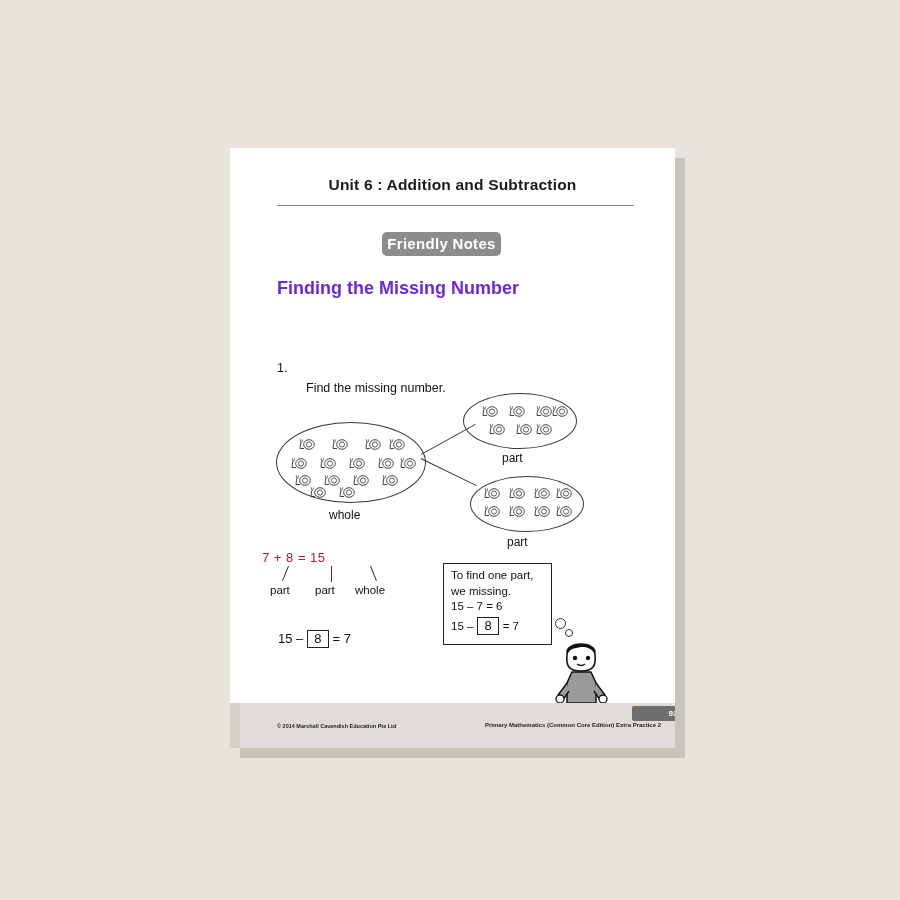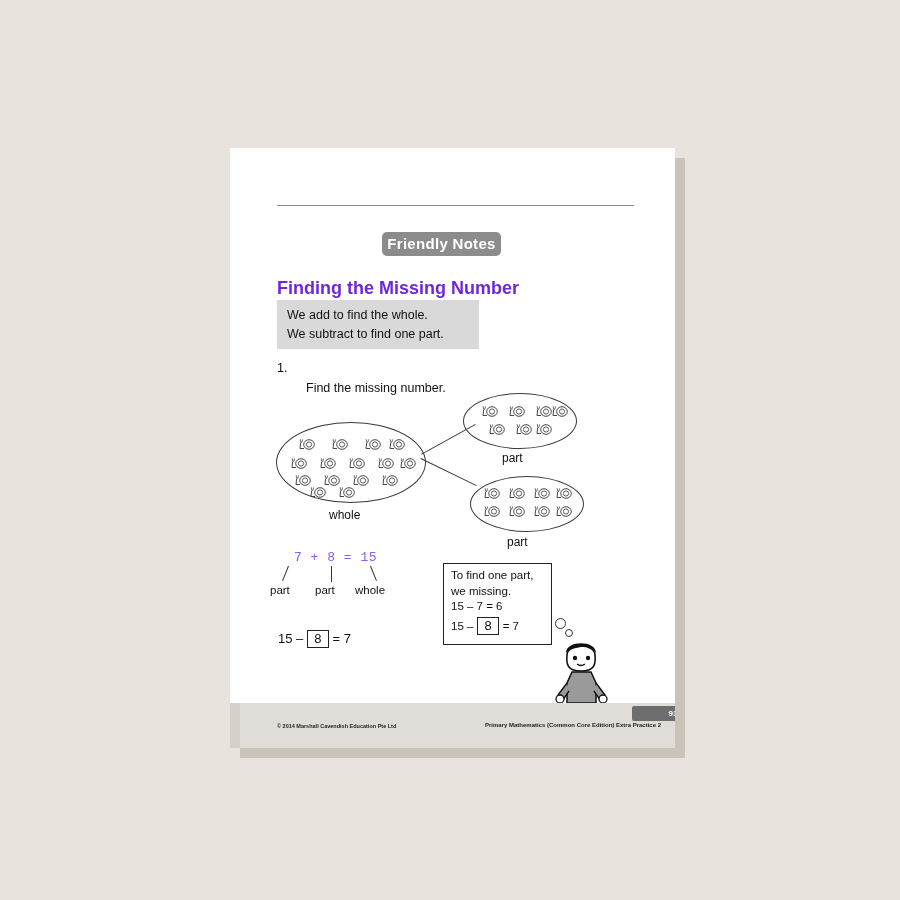--- a/index.html
+++ b/index.html
@@ -169,26 +169,25 @@
   .snail {
     position: absolute;
     width: 17px;
     height: 13px;
   }
   .snail svg { display: block; }
 
   
   .eq-row {
     position: absolute;
-    left: 64px;
+    left: 32px;
     top: 402px;
     font-size: 13px;
-    color: #8b5cf6;
+    color: #b91c1c;
     letter-spacing: 0.5px;
-    font-family: Liberation Mono, monospace;
   }
   .tick {
     position: absolute;
     width: 1.1px;
     background: #333;
     transform-origin: 50% 0;
   }
   .tick1 { left: 58px; top: 418px; height: 16px; transform: rotate(22deg); }
   .tick2 { left: 101px; top: 418px; height: 16px; }
   .tick3 { left: 140px; top: 418px; height: 16px; transform: rotate(-22deg); }
@@ -304,32 +303,29 @@
   }
 </style>
 </head>
 <body>
 
 <div class="page-shadow"></div>
 
 <div class="page">
   <div class="page-inner">
 
+    <div class="unit-title">Unit 6 : Addition and Subtraction</div>
     <div class="title-rule"></div>
 
     <div class="friendly-notes">
       <span>Friendly Notes</span>
     </div>
 
     <div class="section-heading">Finding the Missing Number</div>
 
-    <div class="note-box">
-      <div class="line line1">We add to find the whole.</div>
-      <div class="line line2">We subtract to find one part.</div>
-    </div>
 
     <div class="q-number">1.</div>
     <div class="q-text">Find the missing number.</div>
 
     <div class="connector conn1"></div>
     <div class="connector conn2"></div>
 
     <div class="ellipse whole-ellipse">
       <div class="snail" style="left:22px;top:14px;">
           <svg width="17" height="13" viewBox="0 0 17 13">

